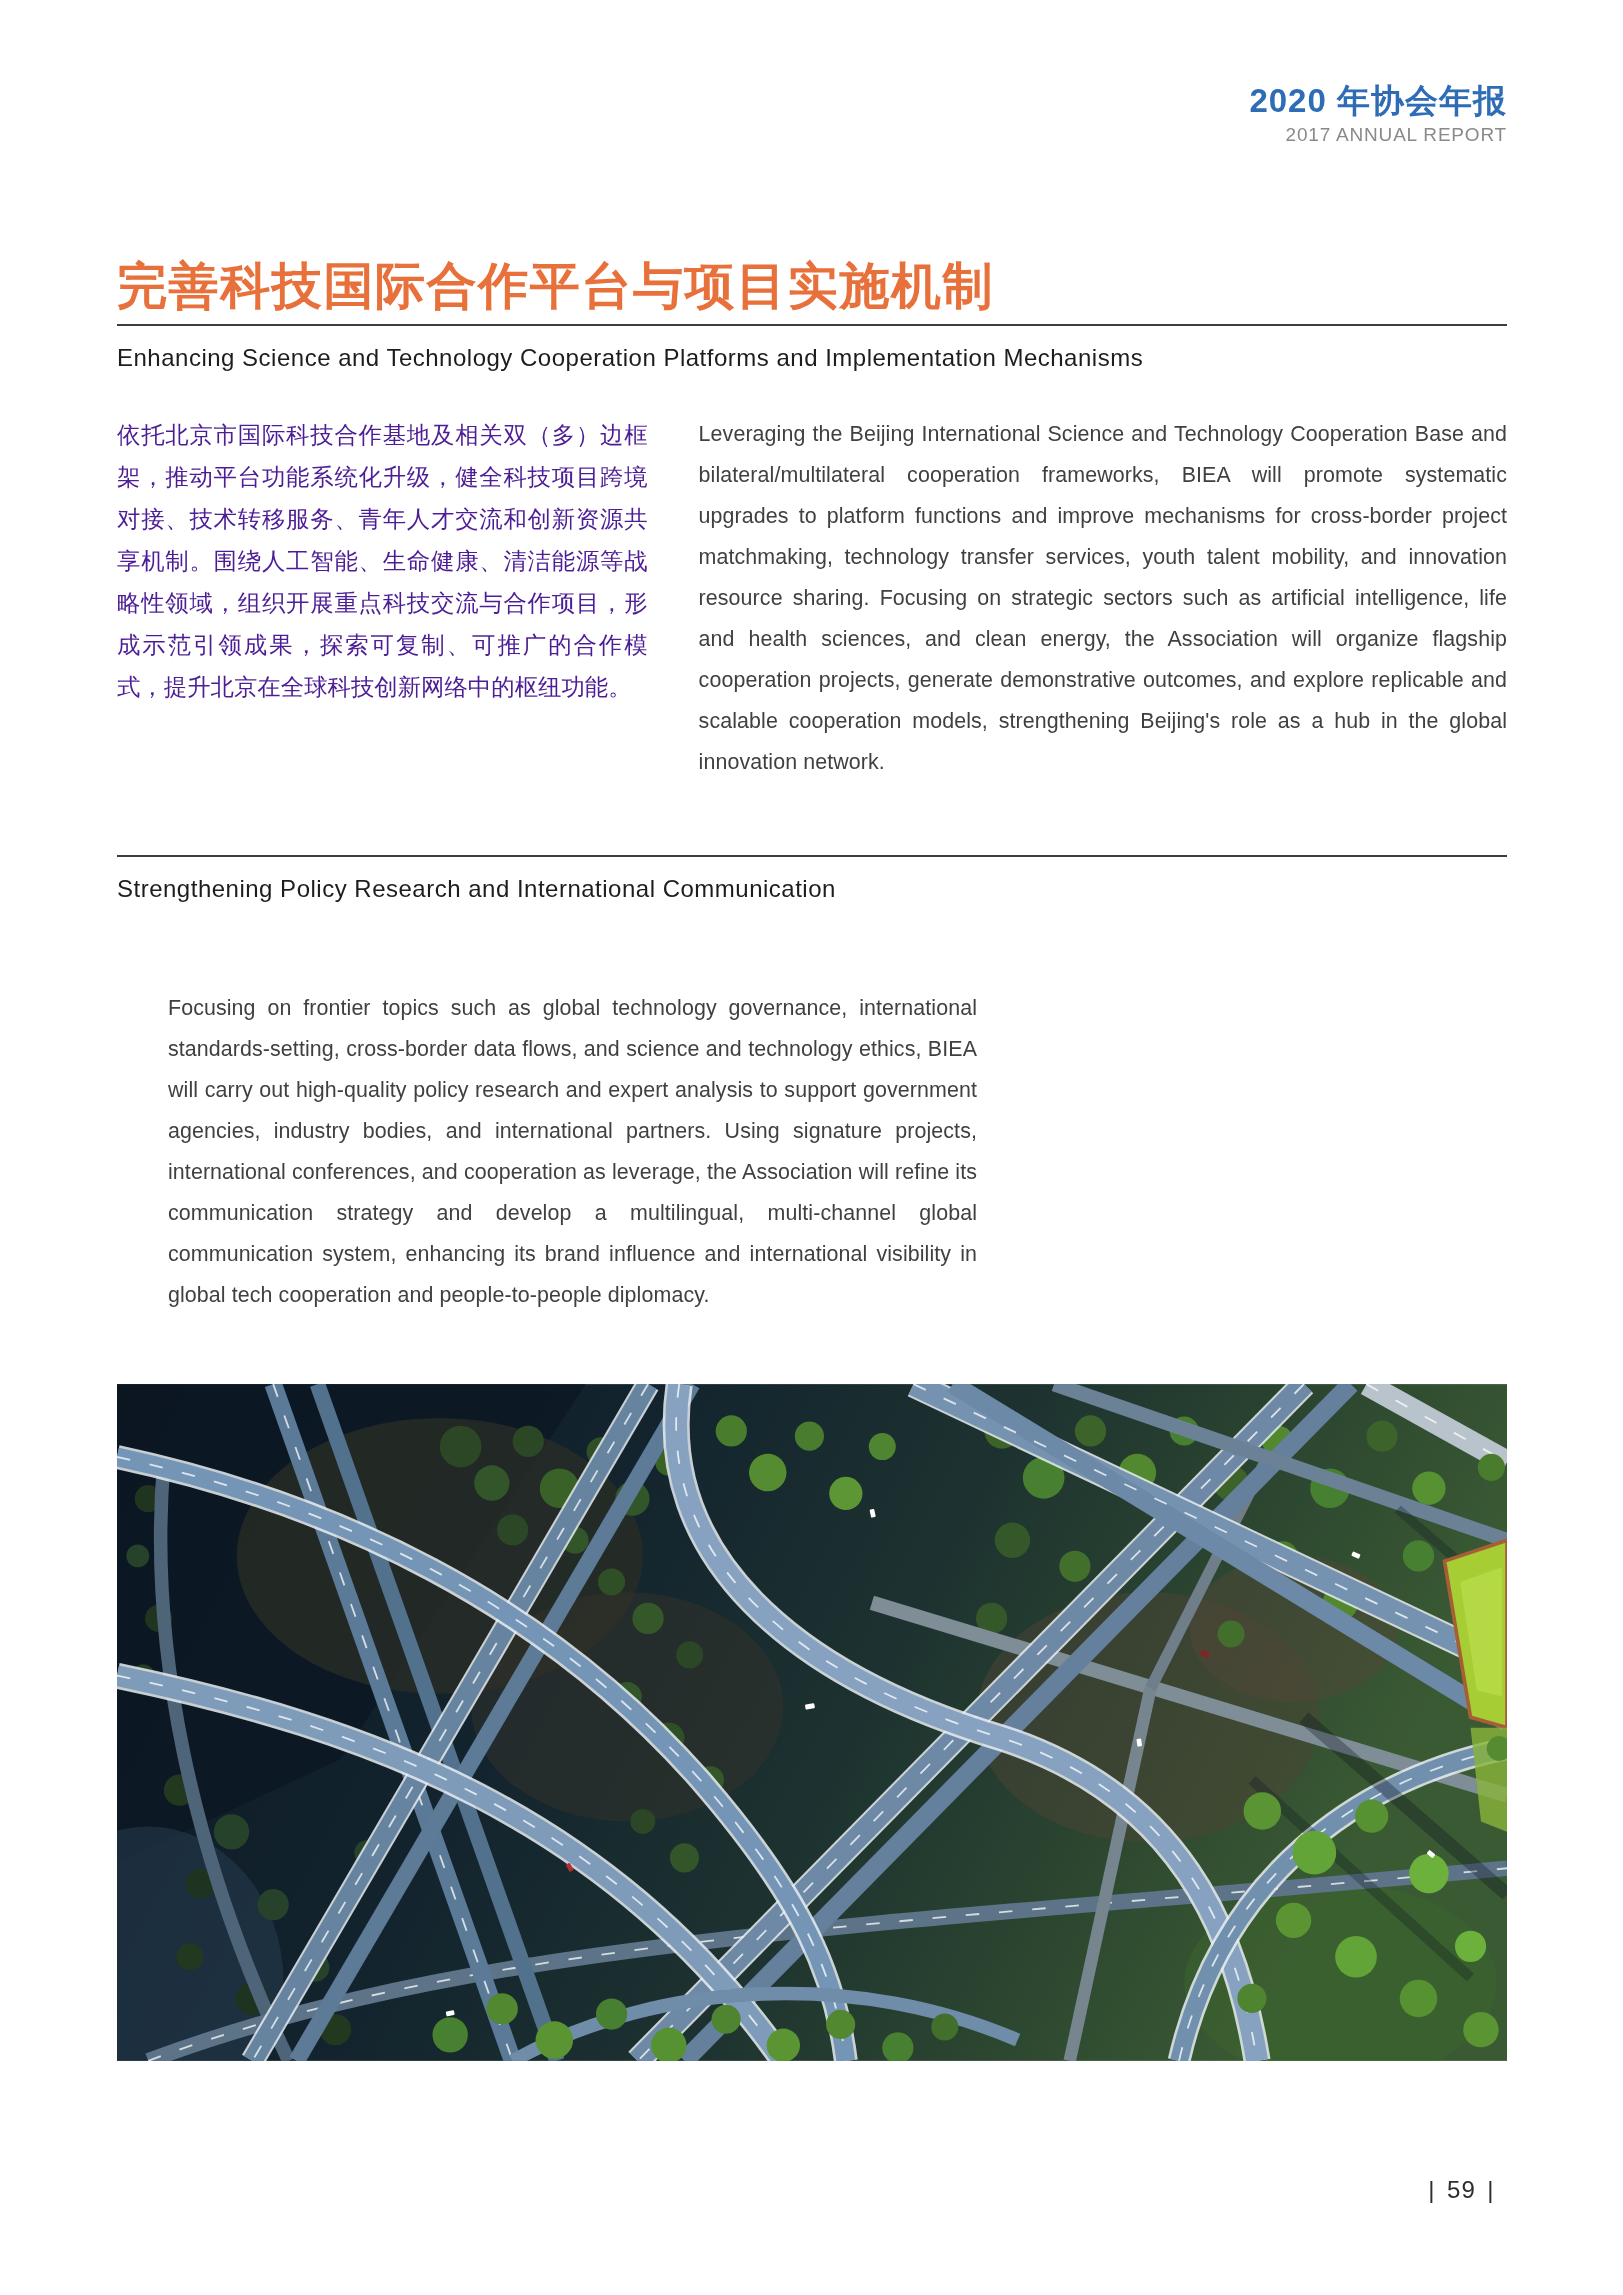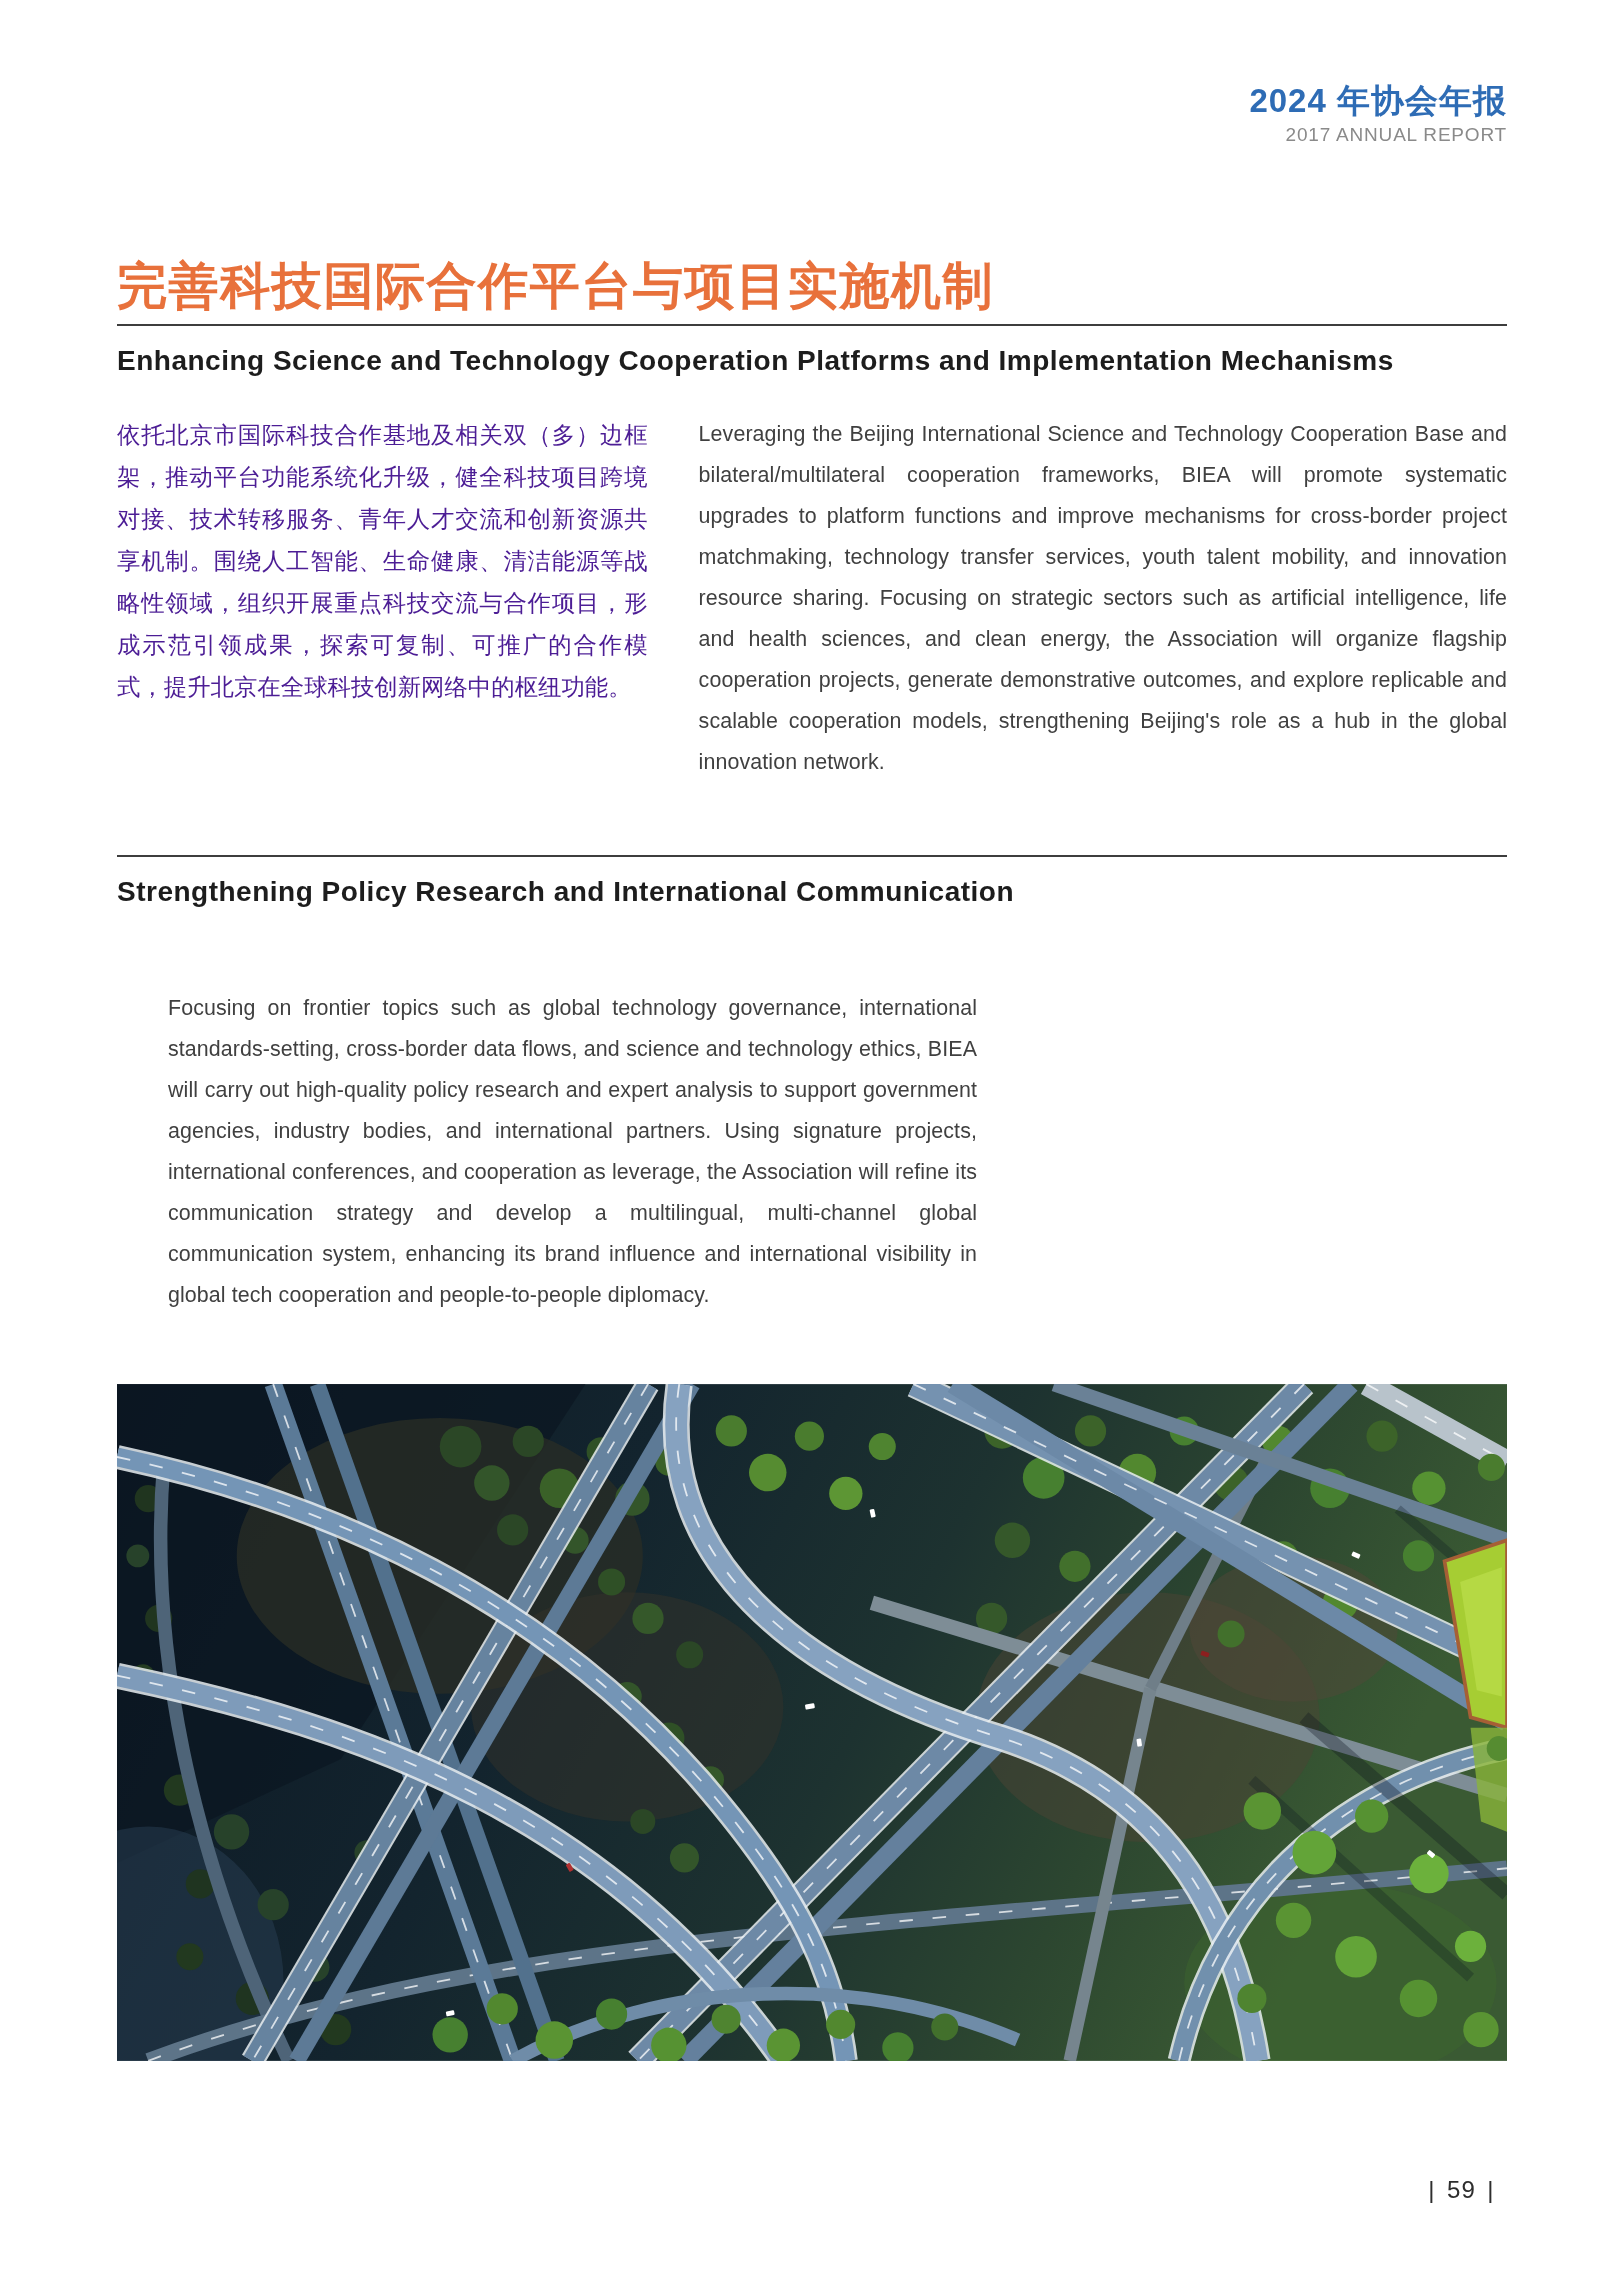--- a/index.html
+++ b/index.html
@@ -8,21 +8,21 @@
     font-family:"Liberation Sans","DejaVu Sans",sans-serif; overflow:hidden;
   }
   
   .hdr{position:absolute; top:82px; right:116px; text-align:right;}
   .hdr-cn{font-size:33px; font-weight:bold; color:#2E6CB5; letter-spacing:1px; line-height:1.15;}
   .hdr-en{font-size:19px; color:#8a8a8a; letter-spacing:0.8px; margin-top:4.2px;}
   
   .sec{position:absolute; left:117px; width:1390px;}
   .sec-h-cn{font-size:50px; font-weight:bold; color:#E8713B; letter-spacing:1.6px; line-height:1.1; margin:0;}
   .sec-rule{height:2.1px; background:#3d3d3d; border:none; margin:10.4px 0 0 0;}
-  .sec-h-en{font-size:28px; font-weight:bold; color:#1d1d1d; letter-spacing:0.5px; margin:17.7px 0 0 0; line-height:1.2;}
+  .sec-h-en{font-size:24px; font-weight:normal; color:#1d1d1d; letter-spacing:0.5px; margin:17.7px 0 0 0; line-height:1.2;}
   .sec1{top:259px;}
   .sec2{top:845px;}
   
   .cols{position:absolute; left:117px; width:1390px; display:flex;}
   .cols1{top:414px;}
   .cols2{top:988px;}
   .col-cn{
     width:531px; font-size:23.4px; line-height:42px; color:#4c1d95;
     text-align:justify; text-justify:inter-ideograph; margin:0;
   }
@@ -41,21 +41,21 @@
   .rn{fill:none; stroke-linecap:butt;}
   .rb{fill:none; stroke:#e9eef2; stroke-opacity:0.85;}
   .rd{fill:none; stroke:#ffffff; stroke-width:3.5; stroke-dasharray:26 38; stroke-opacity:0.75;}
 </style>
 </head>
 <body>
 
 <div class="page">
 
   <div class="hdr">
-    <div class="hdr-cn">2024 年协会年报</div>
+    <div class="hdr-cn">2020 年协会年报</div>
     <div class="hdr-en">2017 ANNUAL REPORT</div>
   </div>
 
   <div class="sec sec1">
     <h1 class="sec-h-cn">完善科技国际合作平台与项目实施机制</h1>
     <hr class="sec-rule">
     <h2 class="sec-h-en">Enhancing Science and Technology Cooperation Platforms and Implementation Mechanisms</h2>
   </div>
 
   <div class="cols cols1">

